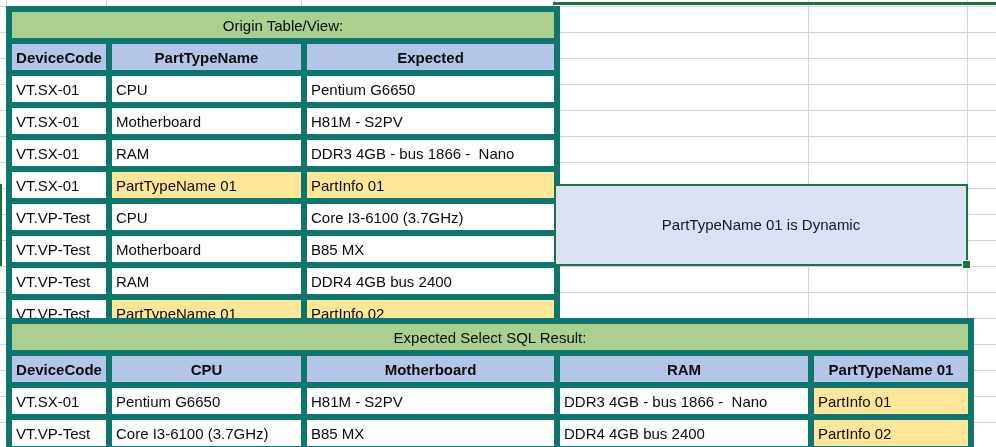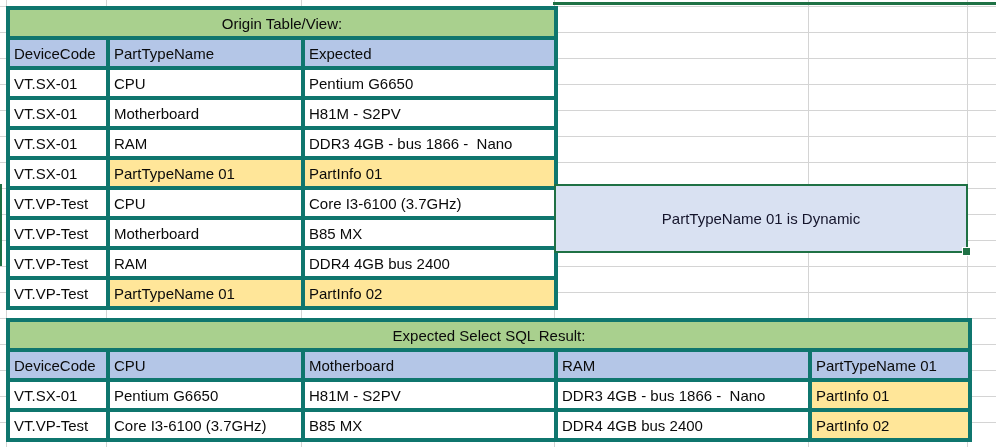--- a/index.html
+++ b/index.html
@@ -16,30 +16,30 @@
     position:relative;width:996px;height:447px;overflow:hidden;
     background:#fff;font-family:"Liberation Sans",sans-serif;color:var(--ink);
   }
   #gridlines{position:absolute;inset:0;z-index:1;}
   .gl{position:absolute;background:var(--grid);}
   table{
     position:absolute;border-collapse:collapse;table-layout:fixed;z-index:2;
     font-size:15px;
   }
   td{
-    border:4px solid #0f766e;height:26px;padding:0 4px;
+    border:6px solid #0f766e;height:26px;padding:0 4px;
     white-space:pre;overflow:hidden;vertical-align:middle;background:#fff;
   }
   #origin-table{left:6px;top:6px;width:548px;}
   #result-table{left:6px;top:318px;width:962px;}
   .title-cell{background:var(--title-green);text-align:center;font-size:15px;}
-  .head-cell{background:var(--header-blue);font-weight:normal;}
+  .head-cell{background:var(--header-blue);font-weight:bold;text-align:center;}
   .hl{background:var(--hl-yellow);}
   .note-box{
-    position:absolute;left:554px;top:184px;width:414px;height:69px;z-index:3;
+    position:absolute;left:554px;top:184px;width:414px;height:82px;z-index:3;
     background:var(--note-blue);border:2px solid var(--sel-green);
     box-sizing:border-box;display:flex;flex-direction:column;justify-content:center;
     align-items:center;text-align:center;font-size:15px;line-height:22px;color:#14142b;
   }
   .fill-handle{
     position:absolute;right:-5px;bottom:-5px;width:7px;height:7px;
     background:var(--sel-green);border:1px solid #fff;
   }
   .sel-top{position:absolute;left:553px;top:2px;width:443px;height:3px;background:var(--sel-green);z-index:3;}
   .sel-left{position:absolute;left:0;top:184px;width:2px;height:82px;background:var(--sel-green);z-index:3;}

